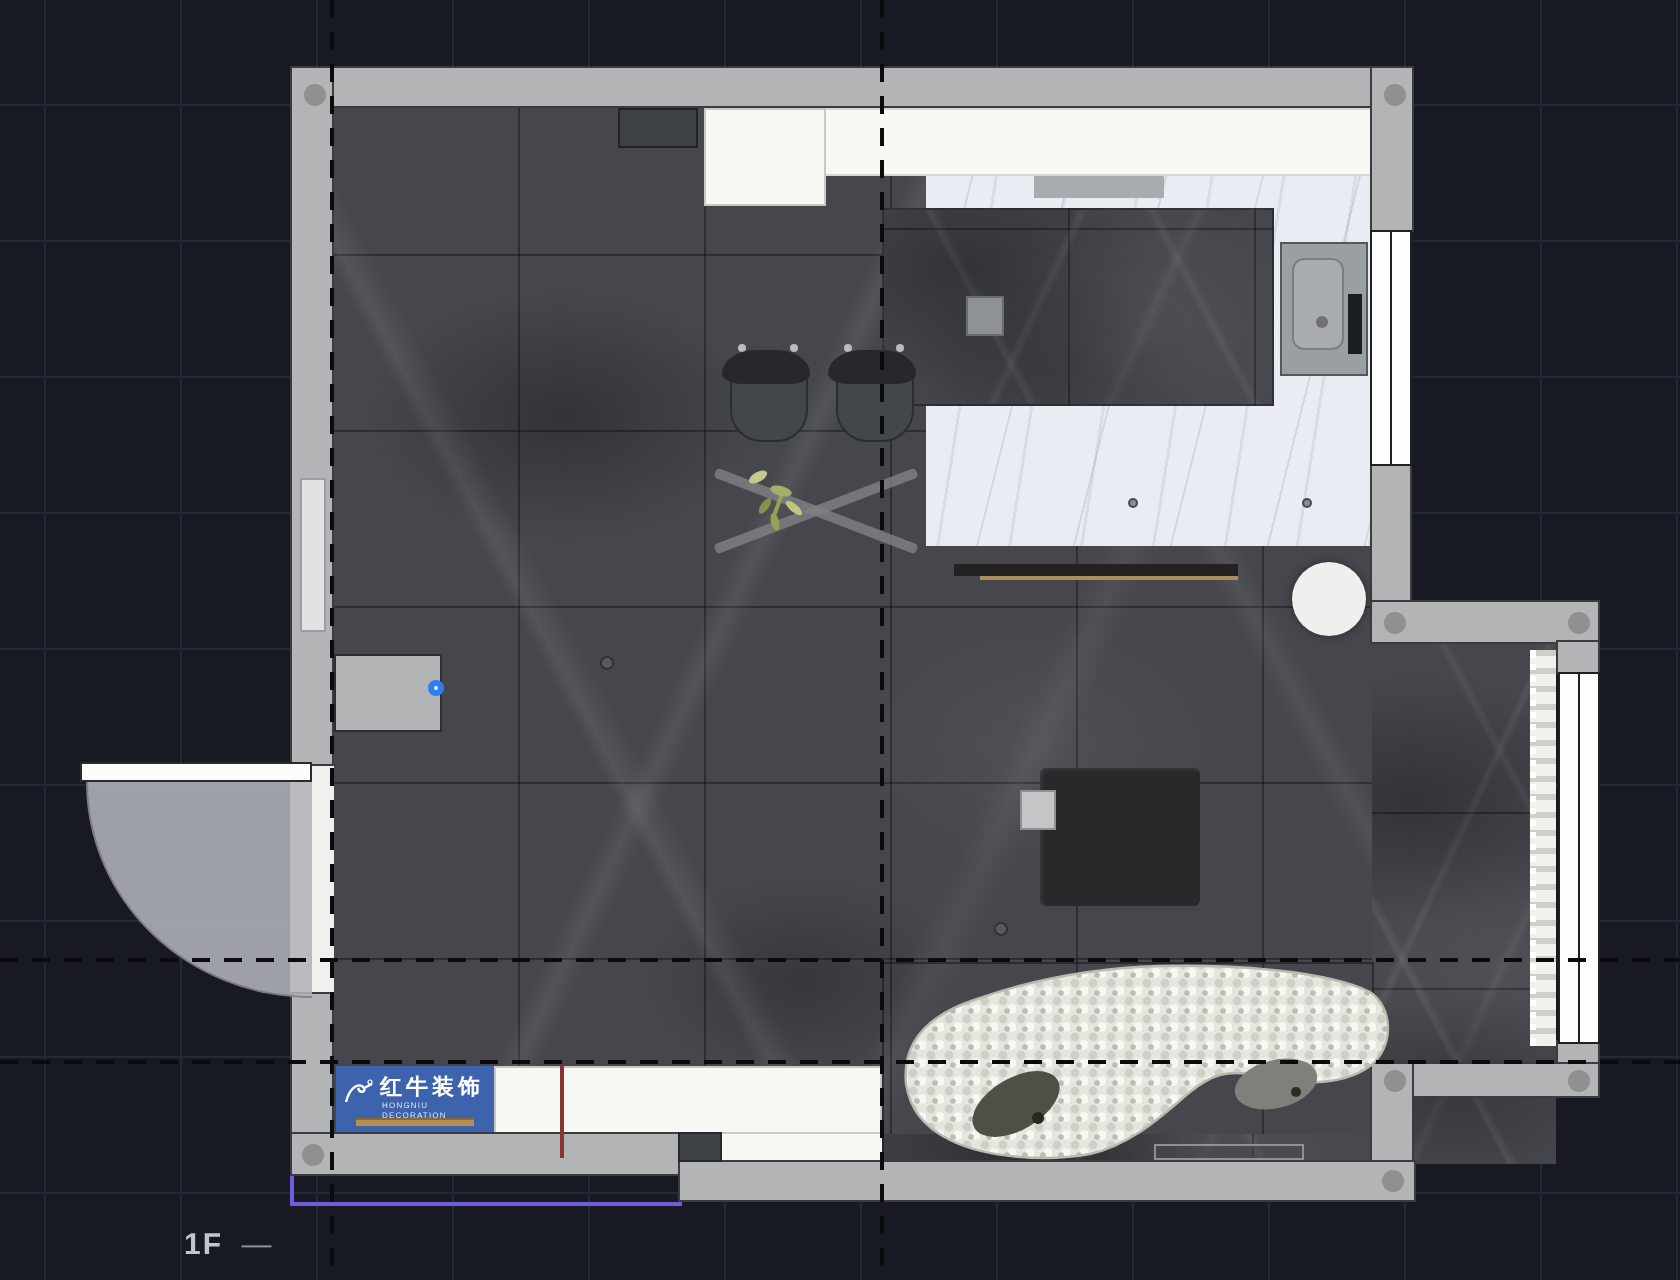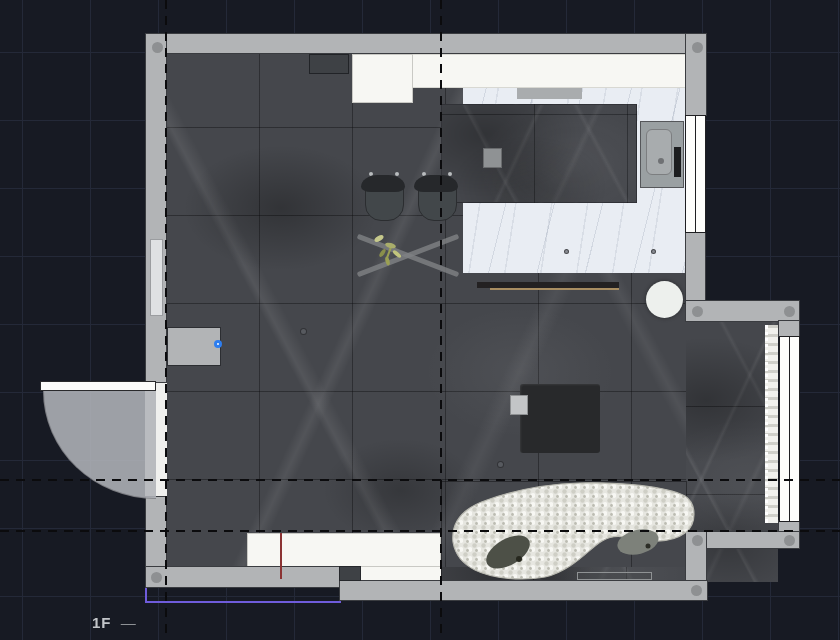--- a/index.html
+++ b/index.html
@@ -154,20 +154,29 @@
     <ellipse cx="63" cy="72" rx="24" ry="13" transform="rotate(-30 63 72)" fill="#4d5047"></ellipse>
     <circle cx="74" cy="79" r="3" fill="#27281f"></circle>
     <ellipse cx="193" cy="62" rx="21" ry="12" transform="rotate(-14 193 62)" fill="#7d817a"></ellipse>
     <circle cx="203" cy="66" r="2.5" fill="#2c2d26"></circle>
   </svg>
 
   <div class="abs white-box" style="left:247px;top:533px;width:194px;height:34px;z-index:5;"></div>
   <div class="abs white-box" style="left:340px;top:567px;width:101px;height:14px;z-index:5;border:none;"></div>
   <div class="abs" style="left:280px;top:533px;width:2px;height:46px;background:#8b3333;z-index:10;"></div>
 
+  <div class="abs" style="left:168px;top:533px;width:79px;height:34px;background:#3c63ac;z-index:5;">
+    <svg width="17" height="16" viewBox="0 0 17 16" style="position:absolute;left:3px;top:5px;">
+      <path d="M2,13 C4,5 9,3 11,6 C12,8 9,9 8,6 M11,6 L15,4" stroke="#ffffff" stroke-width="1.2" fill="none"></path>
+      <circle cx="14" cy="3" r="1" fill="none" stroke="#ffffff" stroke-width="0.6"></circle>
+    </svg>
+    <div class="abs" id="logo-title" style="left:22px;top:5px;">红牛装饰</div>
+    <div class="abs" id="logo-sub" style="left:23px;top:17px;">HONGNIU DECORATION</div>
+    <div class="abs" style="left:10px;top:26px;width:59px;height:4px;background:#b3904f;border-top:1px solid #8a6a33;"></div>
+  </div>
 
   <div class="abs guide-v" style="left:165px;"></div>
   <div class="abs guide-v" style="left:440px;"></div>
   <div class="abs guide-h" style="top:479px;"></div>
   <div class="abs guide-h" style="top:530px;"></div>
 
   <div class="abs" id="floor-label" style="left:92px;top:614px;">
     <span>1F</span>
     <span id="floor-dash" style="margin-left:4px;">—</span>
   </div>

